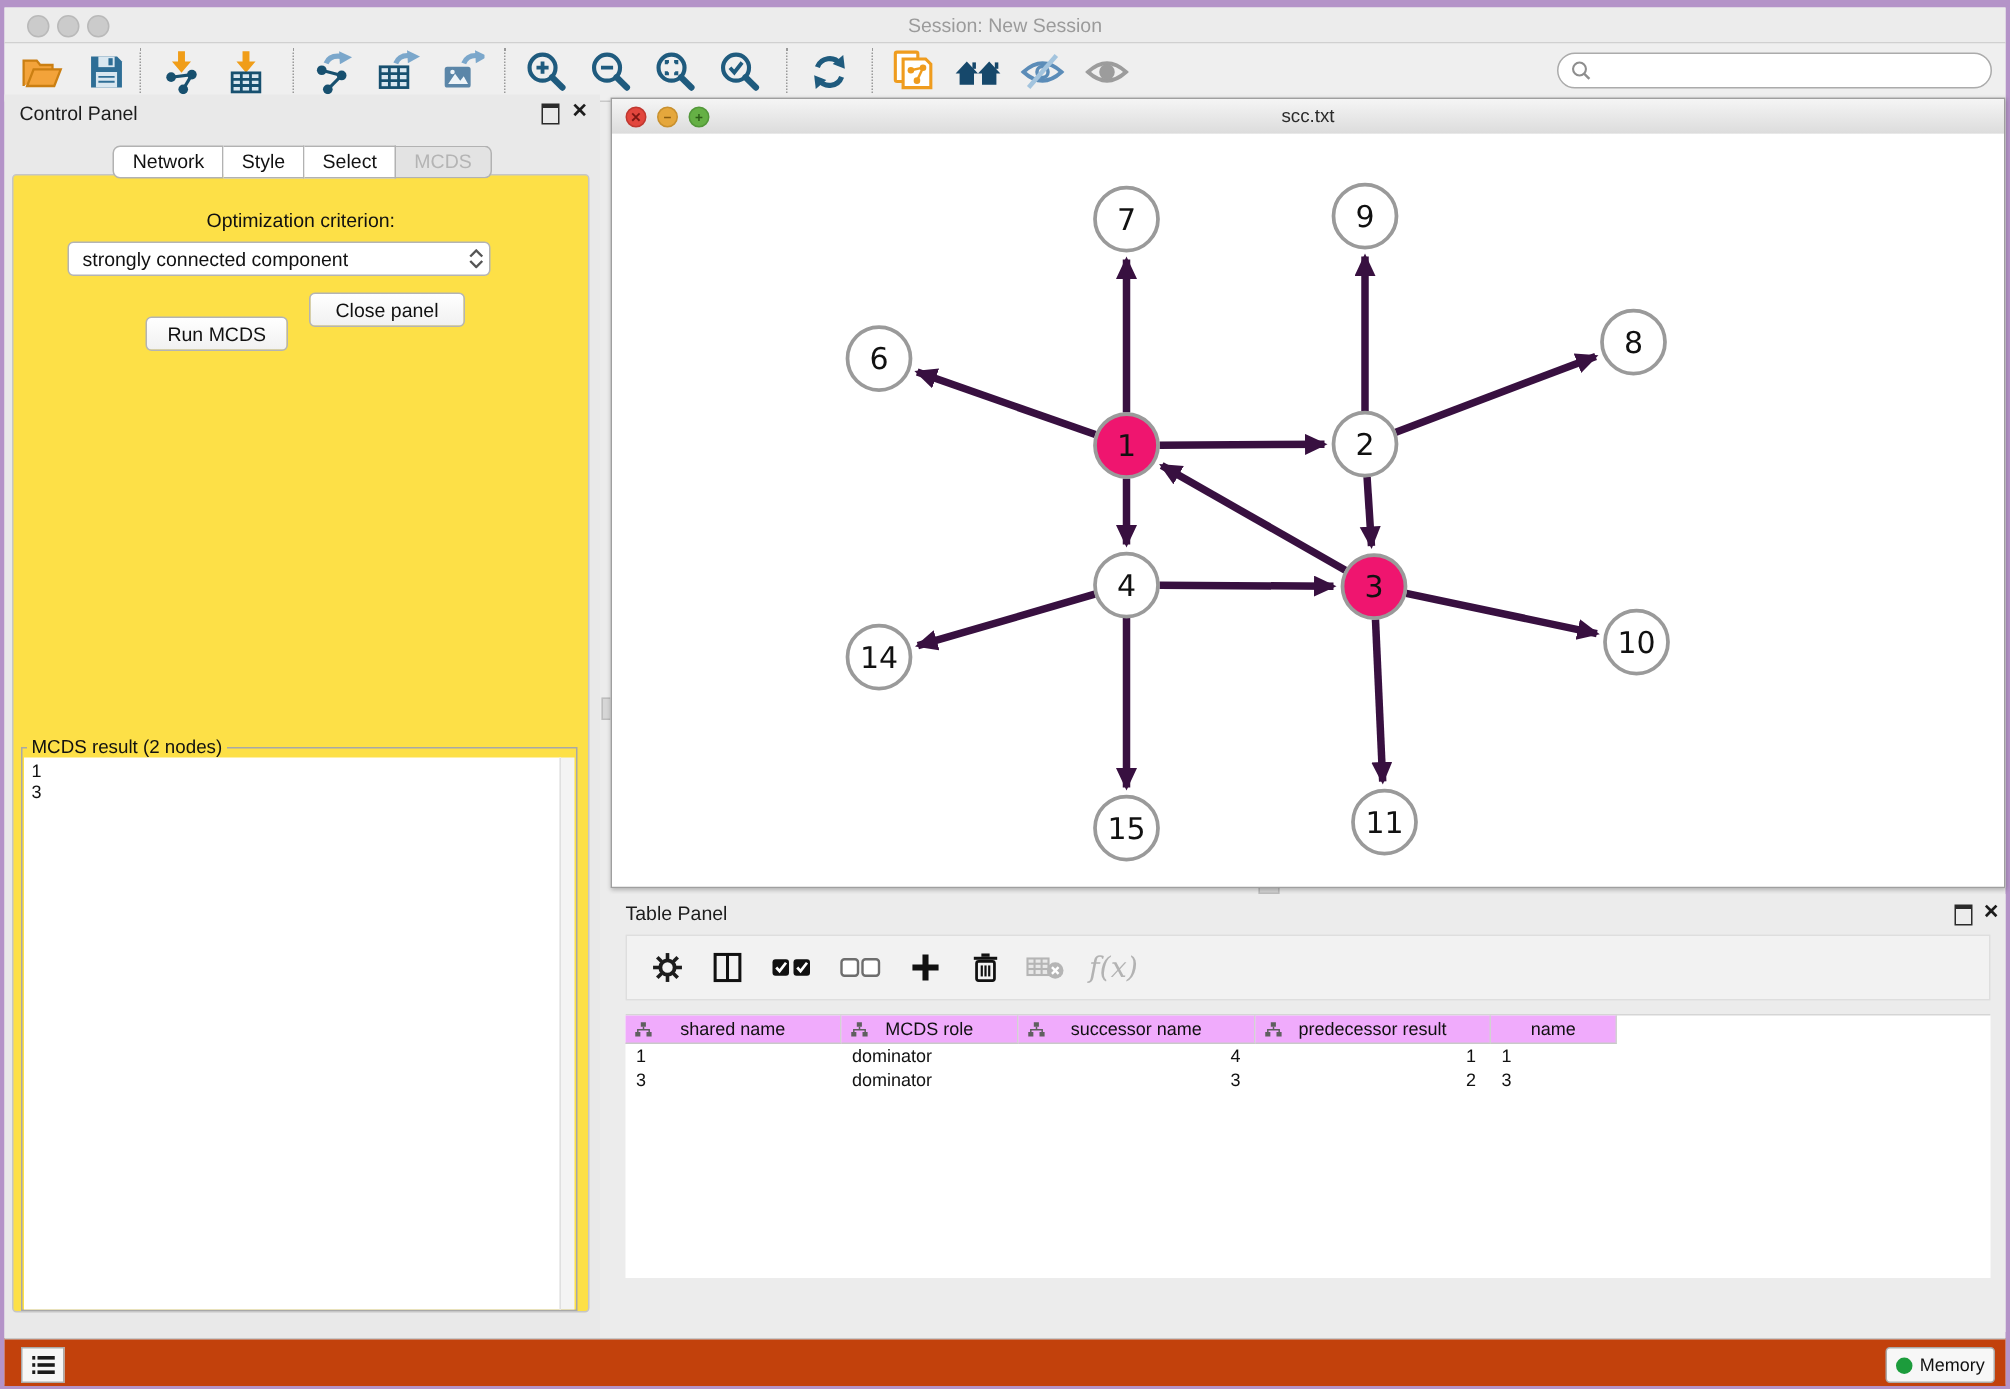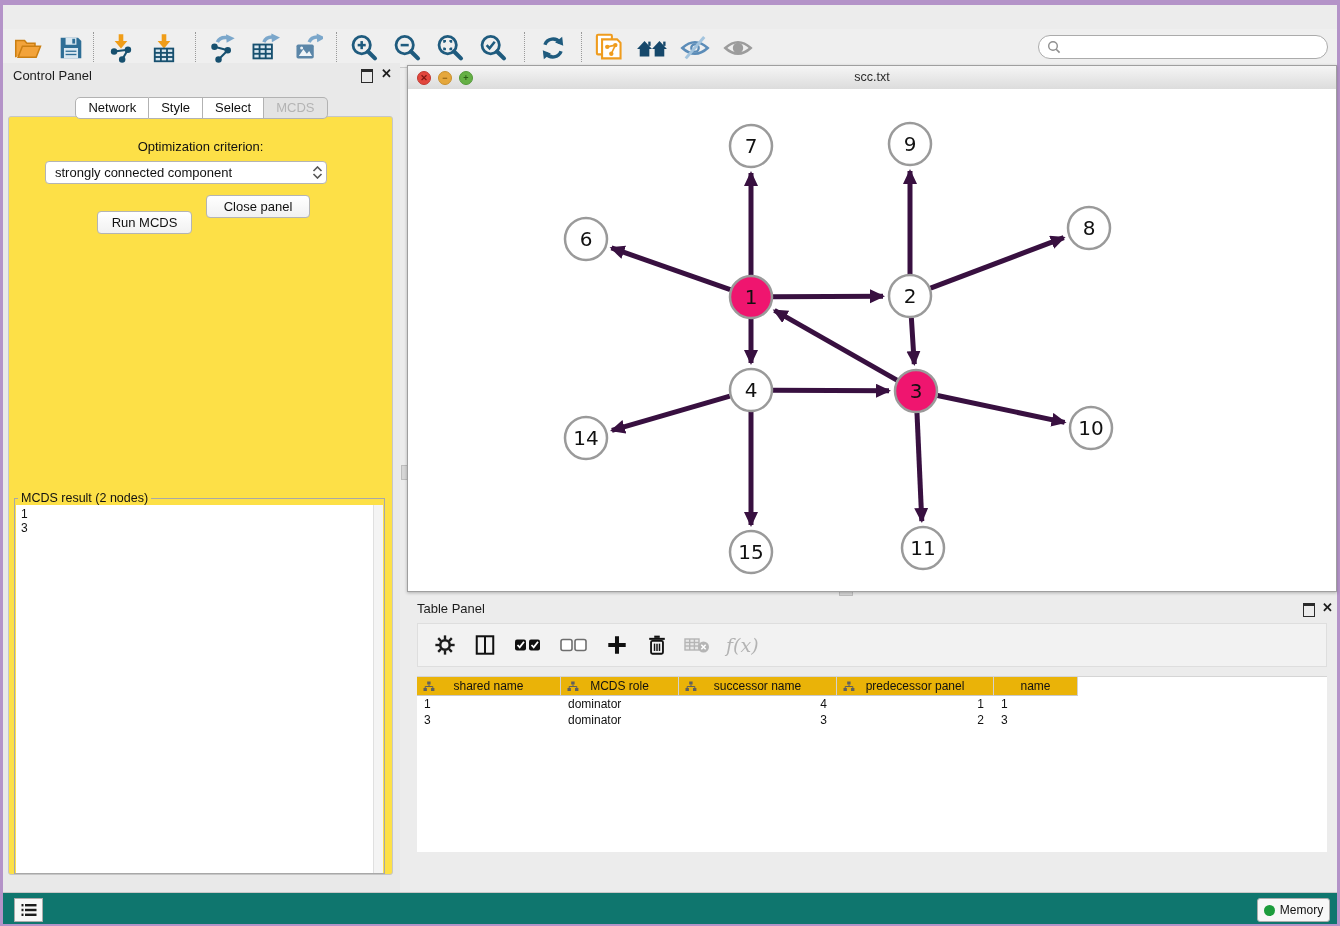--- a/index.html
+++ b/index.html
@@ -63,38 +63,44 @@
 
   
   #table-panel{position:absolute;left:404px;top:591px;width:930px;height:292px;background:#ececec;}
   #tp-title{position:absolute;left:10px;top:5px;font-size:13px;color:#1c1c1c;}
   #table-panel .panel-float{left:896px;} #table-panel .panel-close{left:915px;}
   #tp-toolbar{position:absolute;left:10px;top:27px;width:910px;height:44px;background:#f2f2f2;border:1px solid #dedede;box-sizing:border-box;display:flex;align-items:center;gap:14px;padding-left:14px;}
   .tpicon{width:26px;height:26px;display:flex;align-items:center;justify-content:center;}
   #fx-label{font-family:"DejaVu Serif",serif;font-style:italic;font-size:19px;color:#b3b3b3;margin-left:2px;}
   #tp-table{position:absolute;left:10px;top:80px;width:910px;height:175px;background:#fff;border-top:1px solid #d5d5d5;}
   #tp-header{position:absolute;left:0;top:0;height:19px;display:flex;}
-  .th{position:relative;height:19px;background:#eab308;border-right:1px solid #d2d2d2;border-bottom:1px solid #c9c9c9;display:flex;align-items:center;justify-content:center;font-size:12px;color:#111;box-sizing:border-box;}
+  .th{position:relative;height:19px;background:#f0abfc;border-right:1px solid #d2d2d2;border-bottom:1px solid #c9c9c9;display:flex;align-items:center;justify-content:center;font-size:12px;color:#111;box-sizing:border-box;}
   .th .tree{position:absolute;left:6px;top:4px;}
   .trow{position:absolute;left:0;height:16px;display:flex;font-size:12px;color:#111;}
   .td{box-sizing:border-box;overflow:hidden;white-space:nowrap;}
   #tp-tabs{position:absolute;left:0;top:267px;width:100%;display:flex;justify-content:center;}
 
   
-  #status-bar{position:absolute;left:0;top:887px;width:100%;height:31px;background:#0f766e;border-top:1px solid #c8c8c8;}
+  #status-bar{position:absolute;left:0;top:887px;width:100%;height:31px;background:#c2410c;border-top:1px solid #c8c8c8;}
   #status-left-btn{position:absolute;left:11px;top:5px;width:27px;height:22px;background:#f7f7f7;border:1px solid #ababab;display:flex;align-items:center;justify-content:center;}
   #memory-btn{position:absolute;right:7px;top:5px;width:71px;height:22px;background:#f7f7f7;border:1px solid #ababab;border-radius:3px;display:flex;align-items:center;justify-content:center;gap:5px;font-size:12px;color:#111;}
   #memory-dot{width:11px;height:11px;border-radius:50%;background:#1c9c3c;}
 </style>
 </head>
 <body>
 
 <div id="screen">
 <div id="main-window">
 
+  <div id="titlebar">
+    <div class="traffic t1"></div>
+    <div class="traffic t2"></div>
+    <div class="traffic t3"></div>
+    <div id="window-title">Session: New Session</div>
+  </div>
 
   <div id="toolbar">
     <div class="tgroup" style="left:8px;">
       <span class="ticon">
         <svg width="28" height="26" viewBox="0 0 24 22">
               <path d="M1.5 19 V4.5 h7.5 l2 2.5 h7 v3" fill="#f3a33a" stroke="#cb7f12" stroke-width="1.3"></path>
               <path d="M3.5 19 L7.2 9.5 h15.5 L19 19 z" fill="#f3a33a" stroke="#cb7f12" stroke-width="1.3"></path>
             </svg>
       </span>
       <span class="ticon">
@@ -463,21 +469,21 @@
             </div>
             <div class="th" style="width: 157px;">
               <svg class="tree" width="12" height="11" viewBox="0 0 12 11">
                 <g fill="#5f5f5f">
                   <rect x="4.2" y="0.5" width="3.4" height="3"></rect>
                   <rect x="0.5" y="7" width="3.4" height="3"></rect>
                   <rect x="8" y="7" width="3.4" height="3"></rect>
                 </g>
                 <path d="M6 3.5 v2 M2.2 7 v-1.5 h7.6 V7" fill="none" stroke="#5f5f5f" stroke-width="1"></path>
               </svg>
-              <span>predecessor panel</span>
+              <span>predecessor result</span>
             </div>
             <div class="th" style="width: 84px;">
               <span>name</span>
             </div>
           </div>
       <div id="tp-rows">
             <div class="trow" style="top: 19px;">
               <div class="td" style="width: 144px; text-align: left; padding: 1px 0px 0px 7px;">1</div>
               <div class="td" style="width: 118px; text-align: left; padding: 1px 0px 0px 7px;">dominator</div>
               <div class="td" style="width: 158px; text-align: right; padding: 1px 10px 0px 0px;">4</div>

